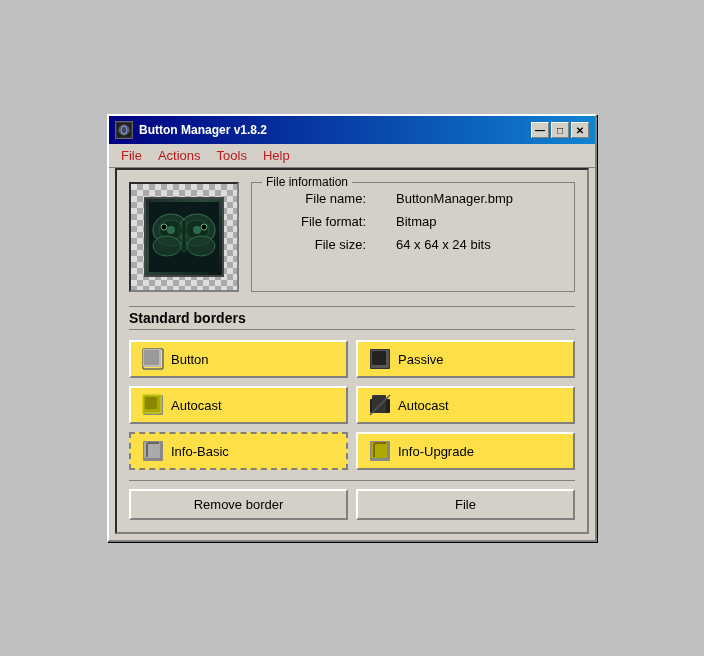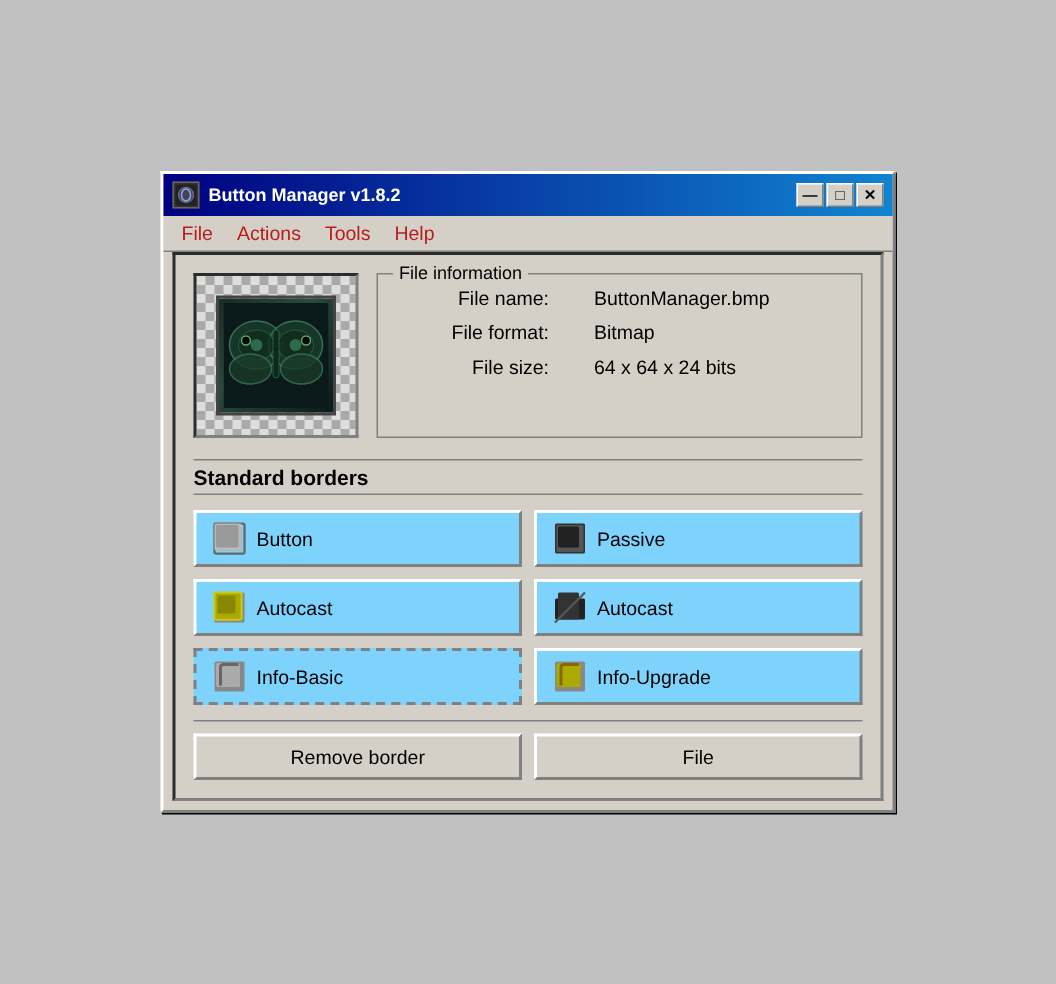--- a/index.html
+++ b/index.html
@@ -206,21 +206,21 @@
     }
 
     .button-grid {
       display: grid;
       grid-template-columns: 1fr 1fr;
       gap: 8px;
       margin-bottom: 10px;
     }
 
     .btn-style {
-      background: #7dd3fc;
+      background: #fde047;
       border: 2px solid #ffffff;
       border-right-color: #808080;
       border-bottom-color: #808080;
       padding: 5px 10px;
       cursor: pointer;
       display: flex;
       align-items: center;
       gap: 6px;
       font-size: 13px;
       min-height: 36px;

